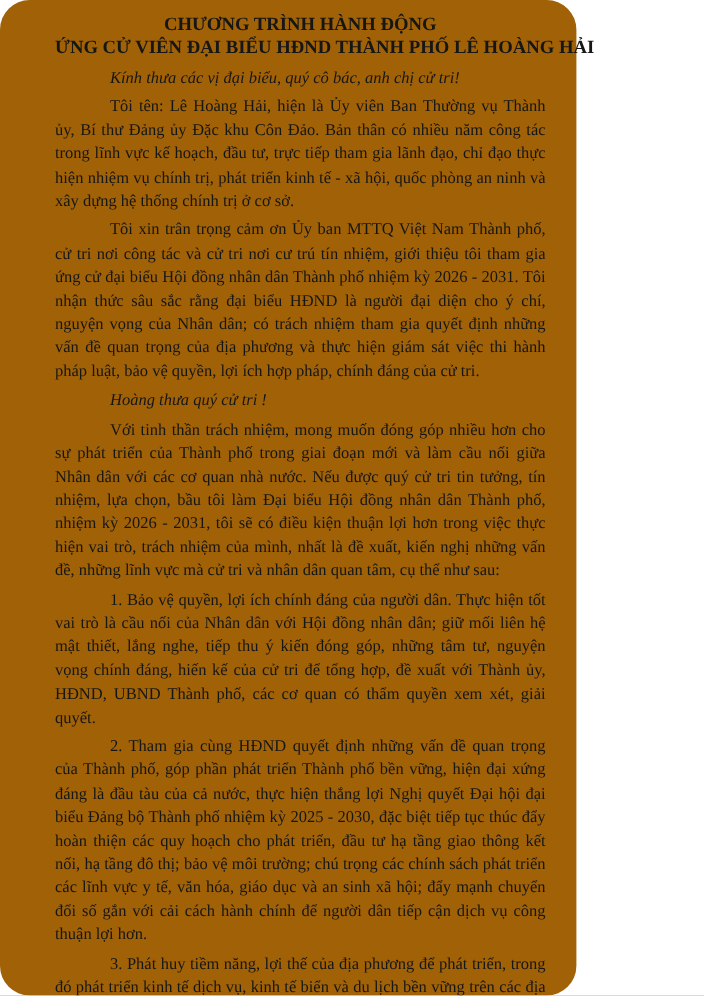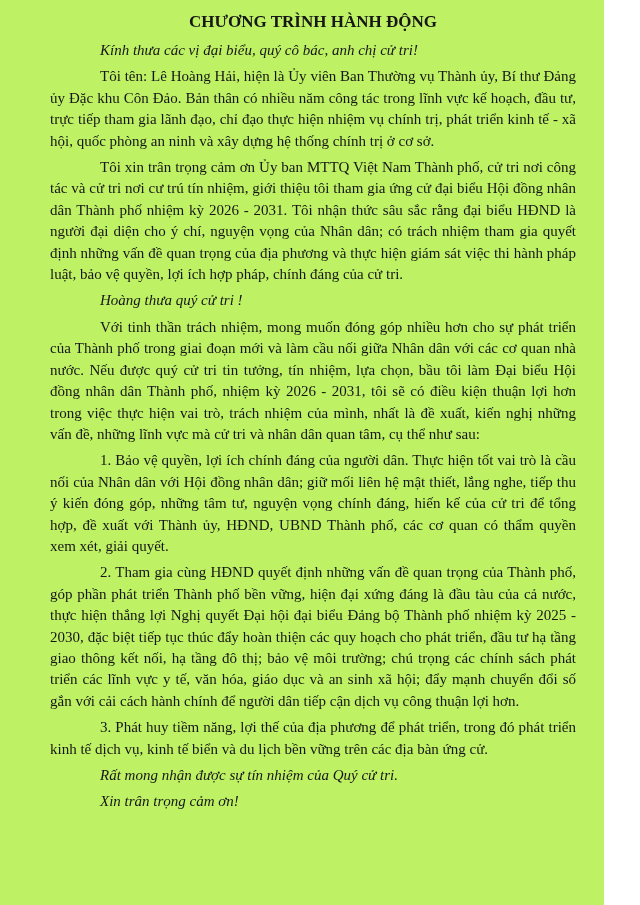--- a/index.html
+++ b/index.html
@@ -9,24 +9,25 @@
   }
   body {
     width: 640px;
     height: 905px;
     overflow: hidden;
     font-family: "Liberation Serif", "DejaVu Serif", serif;
     color: #161616;
   }
   .page {
     box-sizing: border-box;
-    width: 604px;
+    width: 524px;
     height: 905px;
     padding: 11px 28px 0 50px;
-    background: #bef264;
+    background: #a16207;
+    border-radius: 27px;
   }
   .doc-title {
     text-align: center;
     font-weight: bold;
     font-size: 17px;
     line-height: 21px;
     margin: 0 0 8px 0;
   }
   .doc-title .t-line {
     display: block;
@@ -46,20 +47,21 @@
   .doc-body span.bold {
     font-weight: normal;
   }
 </style>
 </head>
 <body>
 
 <div class="page">
   <h1 class="doc-title">
     <span class="t-line">CHƯƠNG TRÌNH HÀNH ĐỘNG</span>
+    <span class="t-line">ỨNG CỬ VIÊN ĐẠI BIỂU HĐND THÀNH PHỐ LÊ HOÀNG HẢI</span>
   </h1>
   <div class="doc-body">
       <p class="para italic"><span>Kính thưa các vị đại biểu, quý cô bác, anh chị cử tri!</span></p>
       <p class="para"><span>Tôi tên: </span><span class="bold">Lê Hoàng Hải</span><span>, hiện là Ủy viên Ban Thường vụ Thành ủy, Bí thư Đảng ủy Đặc khu Côn Đảo. Bản thân có nhiều năm công tác trong lĩnh vực kế hoạch, đầu tư, trực tiếp tham gia lãnh đạo, chỉ đạo thực hiện nhiệm vụ chính trị, phát triển kinh tế - xã hội, quốc phòng an ninh và xây dựng hệ thống chính trị ở cơ sở.</span></p>
       <p class="para"><span>Tôi xin trân trọng cảm ơn Ủy ban MTTQ Việt Nam Thành phố, cử tri nơi công tác và cử tri nơi cư trú tín nhiệm, giới thiệu tôi tham gia ứng cử đại biểu Hội đồng nhân dân Thành phố nhiệm kỳ 2026 - 2031. Tôi nhận thức sâu sắc rằng đại biểu HĐND là người đại diện cho ý chí, nguyện vọng của Nhân dân; có trách nhiệm tham gia quyết định những vấn đề quan trọng của địa phương và thực hiện giám sát việc thi hành pháp luật, bảo vệ quyền, lợi ích hợp pháp, chính đáng của cử tri.</span></p>
       <p class="para italic"><span>Hoàng thưa quý cử tri !</span></p>
       <p class="para"><span>Với tinh thần trách nhiệm, mong muốn đóng góp nhiều hơn cho sự phát triển của Thành phố trong giai đoạn mới và làm cầu nối giữa Nhân dân với các cơ quan nhà nước. Nếu được quý cử tri tin tưởng, tín nhiệm, lựa chọn, bầu tôi làm Đại biểu Hội đồng nhân dân Thành phố, nhiệm kỳ 2026 - 2031, tôi sẽ có điều kiện thuận lợi hơn trong việc thực hiện vai trò, trách nhiệm của mình, nhất là đề xuất, kiến nghị những vấn đề, những lĩnh vực mà cử tri và nhân dân quan tâm, cụ thể như sau:</span></p>
       <p class="para"><span>1. Bảo vệ quyền, lợi ích chính đáng của người dân. Thực hiện tốt vai trò là cầu nối của Nhân dân với Hội đồng nhân dân; giữ mối liên hệ mật thiết, lắng nghe, tiếp thu ý kiến đóng góp, những tâm tư, nguyện vọng chính đáng, hiến kế của cử tri để tổng hợp, đề xuất với Thành ủy, HĐND, UBND Thành phố, các cơ quan có thẩm quyền xem xét, giải quyết.</span></p>
       <p class="para"><span>2. Tham gia cùng HĐND quyết định những vấn đề quan trọng của Thành phố, góp phần phát triển Thành phố bền vững, hiện đại xứng đáng là đầu tàu của cả nước, thực hiện thắng lợi Nghị quyết Đại hội đại biểu Đảng bộ Thành phố nhiệm kỳ 2025 - 2030, đặc biệt tiếp tục thúc đẩy hoàn thiện các quy hoạch cho phát triển, đầu tư hạ tầng giao thông kết nối, hạ tầng đô thị; bảo vệ môi trường; chú trọng các chính sách phát triển các lĩnh vực y tế, văn hóa, giáo dục và an sinh xã hội; đẩy mạnh chuyển đổi số gắn với cải cách hành chính để người dân tiếp cận dịch vụ công thuận lợi hơn.</span></p>
       <p class="para"><span>3. Phát huy tiềm năng, lợi thế của địa phương để phát triển, trong đó phát triển kinh tế dịch vụ, kinh tế biển và du lịch bền vững trên các địa bàn ứng cử.</span></p>

